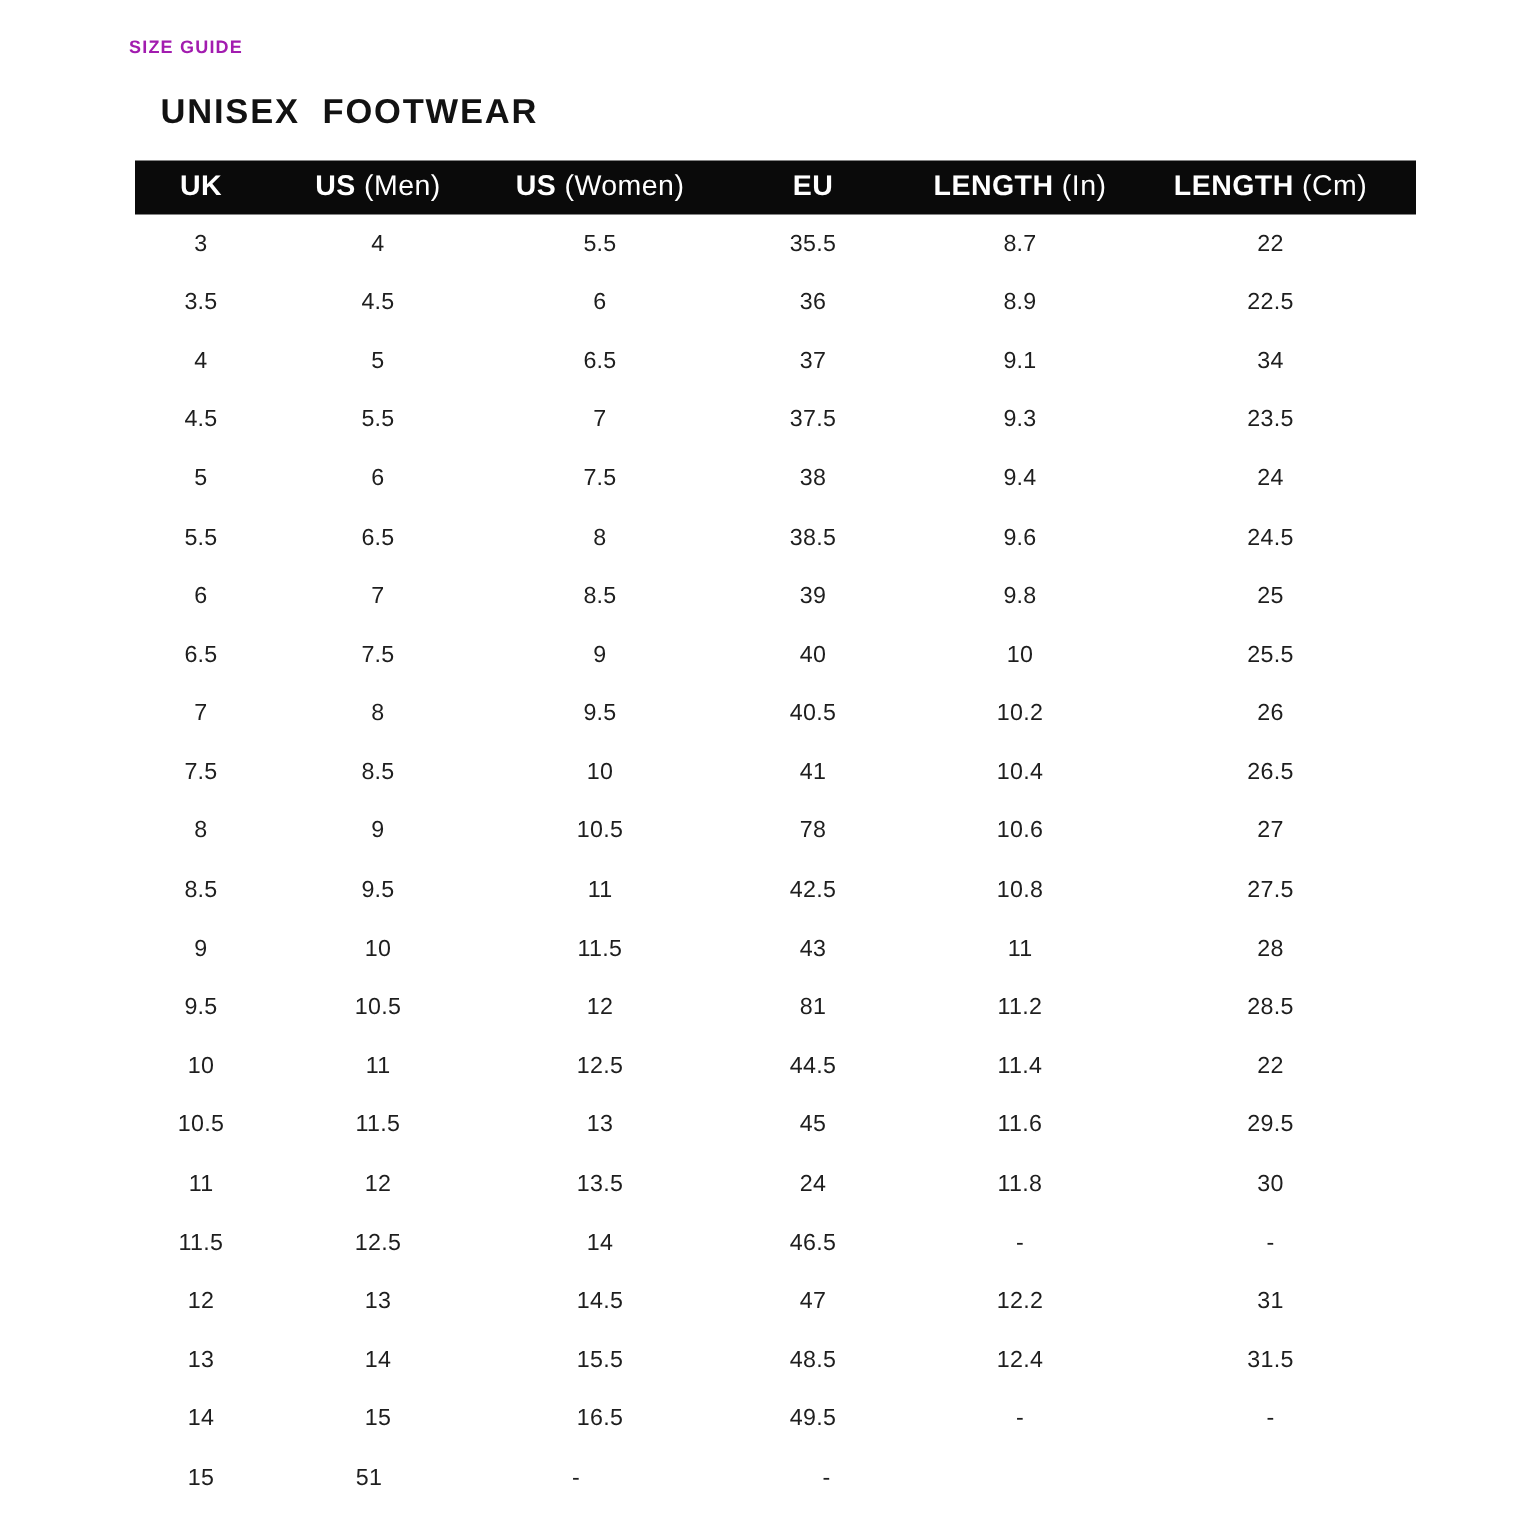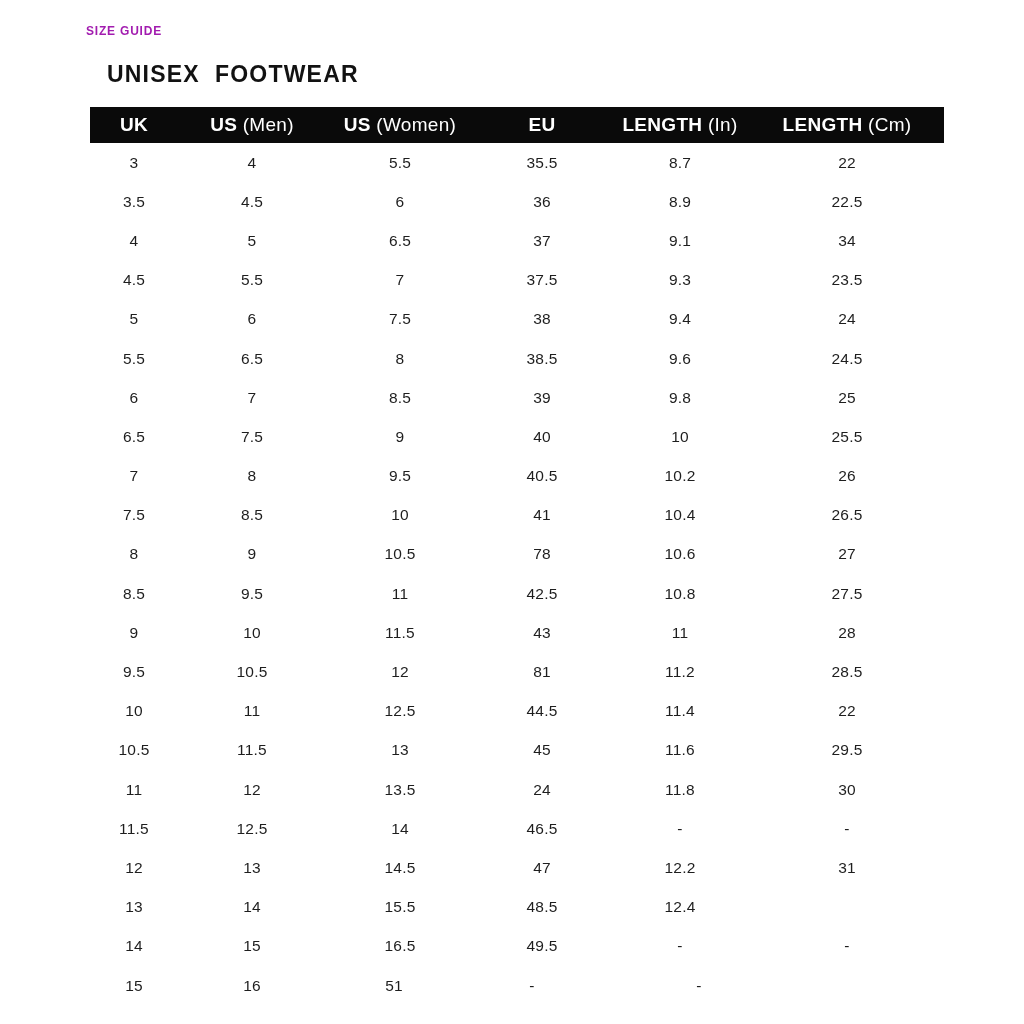--- a/index.html
+++ b/index.html
@@ -250,31 +250,31 @@
           <div class="td col3">47</div>
           <div class="td col4">12.2</div>
           <div class="td col5">31</div>
         </div>
         <div class="tr">
           <div class="td col0">13</div>
           <div class="td col1">14</div>
           <div class="td col2">15.5</div>
           <div class="td col3">48.5</div>
           <div class="td col4">12.4</div>
+          <div class="td col5">31.5</div>
         </div>
         <div class="tr">
           <div class="td col0">14</div>
           <div class="td col1">15</div>
           <div class="td col2">16.5</div>
           <div class="td col3">49.5</div>
           <div class="td col4">-</div>
           <div class="td col5">-</div>
         </div>
         <div class="tr">
           <div class="td col0">15</div>
-          <div class="td col1">16</div>
           <div class="td col3">51</div>
           <div class="td col4">-</div>
           <div class="td col5">-</div>
         </div>
       </div>
   </div>
 </div>
 
 </body></html>

